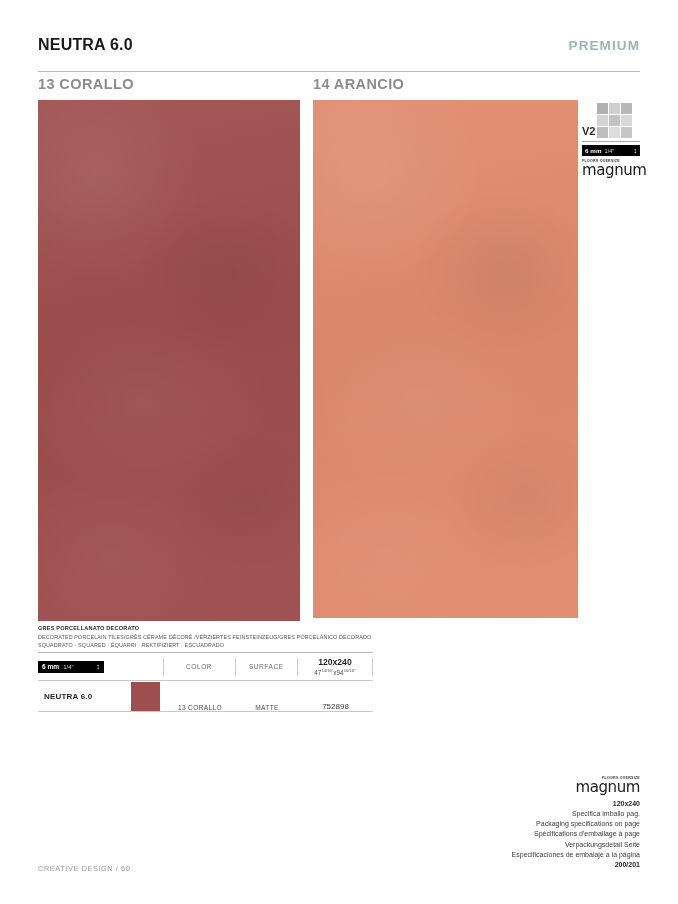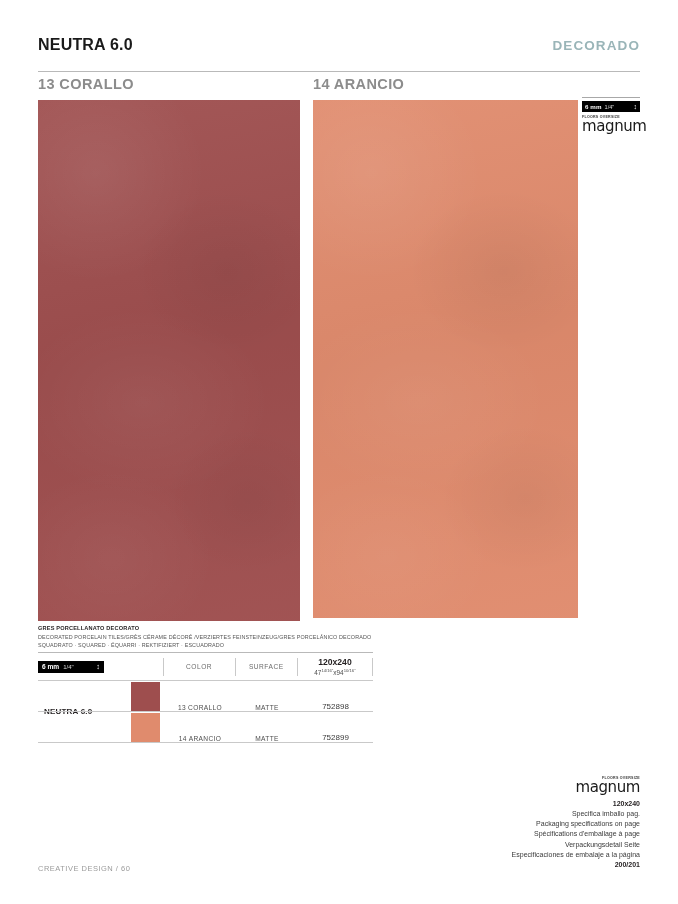--- a/index.html
+++ b/index.html
@@ -371,35 +371,49 @@
     letter-spacing: 0.5px;
     color: #9b9b9b;
     text-align: right;
   }
 </style>
 </head>
 <body>
 
 <div id="header">
   <div id="collection-title">NEUTRA 6.0</div>
-  <div id="premium-badge" style="color: rgb(154, 181, 184);">DECORADO</div>
+  <div id="premium-badge" style="color: rgb(154, 181, 184);">PREMIUM</div>
 </div>
 <div id="header-rule"></div>
 
 <div class="swatch-label" id="label-0">13 CORALLO</div>
 <div class="swatch-label" id="label-1">14 ARANCIO</div>
 
 <div class="tile" id="tile-0">
   <div class="tile-surface" id="tile-surface-0" style="background: rgb(158, 78, 78);"></div>
 </div>
 <div class="tile" id="tile-1">
   <div class="tile-surface" id="tile-surface-1" style="background: rgb(224, 139, 109);"></div>
 </div>
 
 <div id="spec-block">
+  <div id="v2-row">
+    <div id="v2-text">V2</div>
+    <div id="v2-grid">
+        <div class="v2-cell" style="background: rgb(176, 176, 176);"></div>
+        <div class="v2-cell" style="background: rgb(207, 207, 207);"></div>
+        <div class="v2-cell" style="background: rgb(184, 184, 184);"></div>
+        <div class="v2-cell" style="background: rgb(212, 212, 212);"></div>
+        <div class="v2-cell" style="background: rgb(194, 194, 194);"></div>
+        <div class="v2-cell" style="background: rgb(216, 216, 216);"></div>
+        <div class="v2-cell" style="background: rgb(189, 189, 189);"></div>
+        <div class="v2-cell" style="background: rgb(220, 220, 220);"></div>
+        <div class="v2-cell" style="background: rgb(198, 198, 198);"></div>
+      </div>
+  </div>
   <div id="v2-rule"></div>
   <div id="thickness-bar">
     <span id="thickness-mm">6 mm</span>
     <span id="thickness-in">1/4"</span>
     <span id="thickness-arrow">↕</span>
   </div>
   <div id="logo-sup">FLOORS OVERSIZE</div>
   <div id="logo-main">magnum</div>
 </div>
 
@@ -436,29 +450,20 @@
     <div class="trow">
       <div class="row-spacer"></div>
       <div class="row-chip-cell">
         <div class="row-chip" id="chip-0" style="background: rgb(158, 78, 78);"></div>
       </div>
       <div class="td-cell td-color">13 CORALLO</div>
       <div class="td-cell td-surface">MATTE</div>
       <div class="td-cell td-code">752898</div>
     </div>
 
-    <div class="trow">
-      <div class="row-spacer"></div>
-      <div class="row-chip-cell">
-        <div class="row-chip" id="chip-1" style="background: rgb(224, 139, 109);"></div>
-      </div>
-      <div class="td-cell td-color">14 ARANCIO</div>
-      <div class="td-cell td-surface">MATTE</div>
-      <div class="td-cell td-code">752899</div>
-    </div>
   </div>
 
   <div id="table-rule-bottom"></div>
 </div>
 
 <div id="footer-logo">
   <div id="footer-logo-sup">FLOORS OVERSIZE</div>
   <div id="footer-logo-main">magnum</div>
 </div>
 

